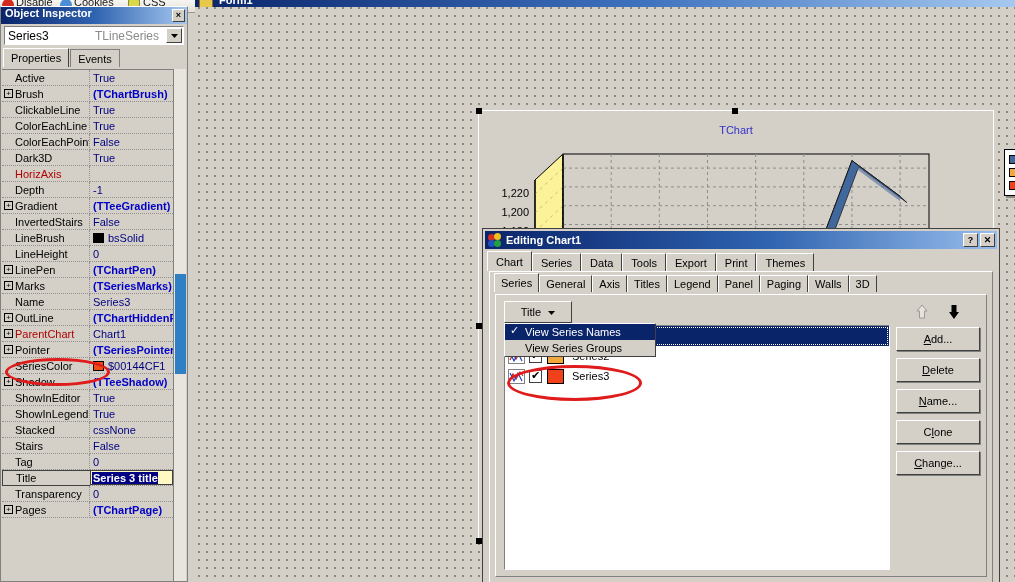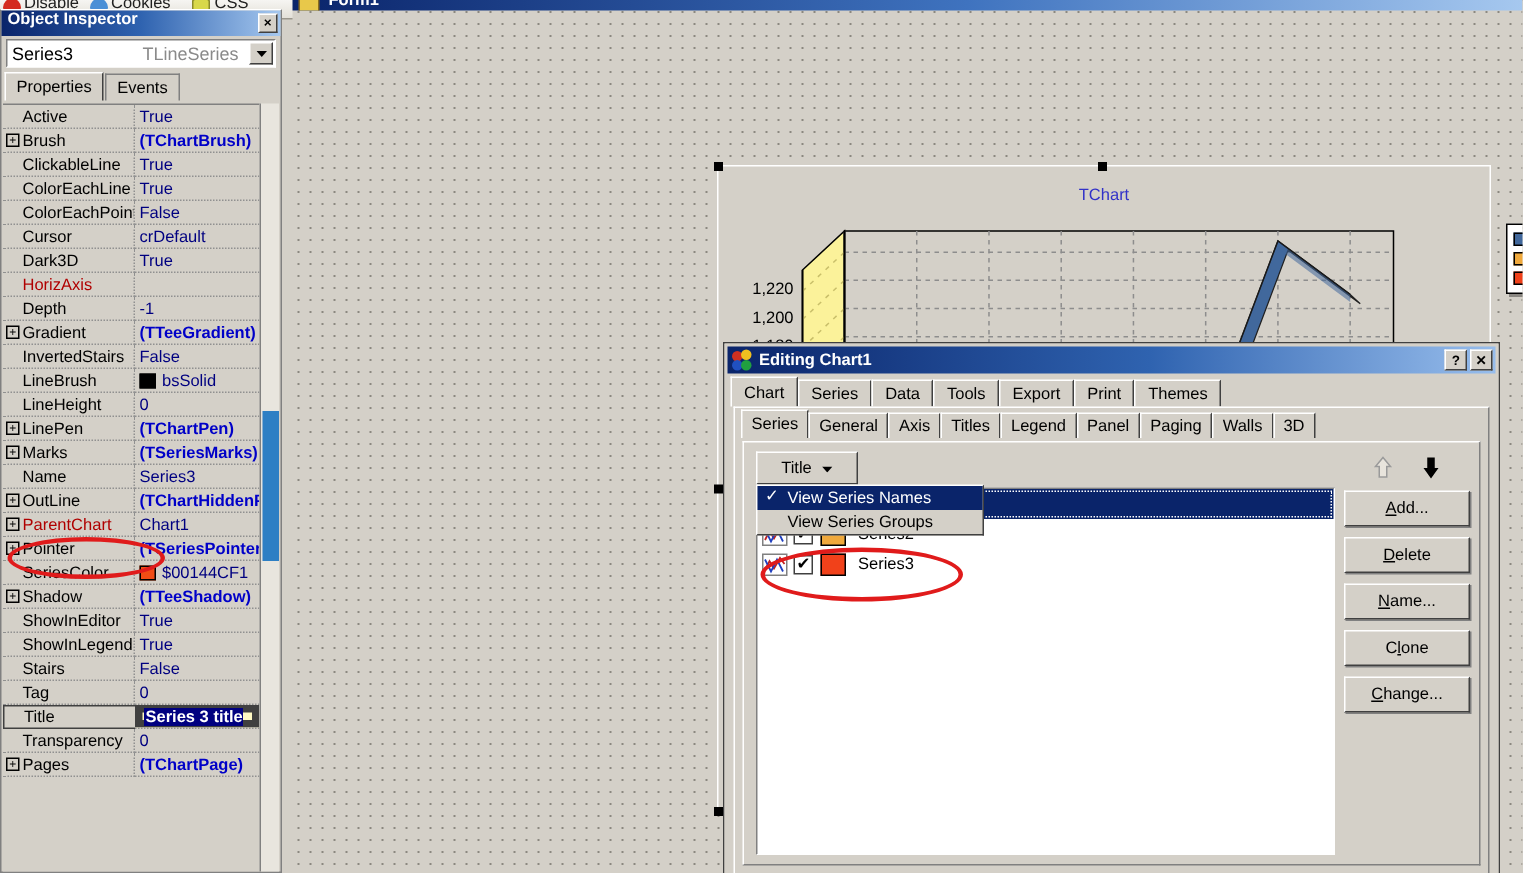--- a/index.html
+++ b/index.html
@@ -134,21 +134,21 @@
   }
   .exp-spacer { width: 11px; flex: 0 0 11px; }
   .pname { font-size: 11px; color: #000000; }
   .pname.red { color: #b00000; }
   .pval { font-size: 11px; color: #0000c8; }
   .pval.bold { font-weight: bold; }
   .pval.plain { color: #000080; }
   .colorchip { width: 11px; height: 10px; border: 1px solid #000; margin-right: 4px; flex: 0 0 11px; }
   .oi-row.selected .cellB { background: #d4d0c8; padding: 0; }
   .editbox {
-    height: 15px; width: 100%; background: #fef9c3; border: 5px solid #404040;
+    height: 15px; width: 100%; background: #fef9c3; border: 1px solid #404040;
     display: flex; align-items: center;
   }
   .editbox .sel-text {
     background: #000080; color: #ffffff; font-size: 11px; font-weight: bold;
     padding: 0 0 0 1px; margin-left: 1px;
   }
   .oi-row.selected .cellA { border: 1px solid #404040; border-right: none; }
   .oi-scroll {
     position: absolute; right: 1px; top: 62px; bottom: 0; width: 13px;
     background: #e8e5de; border-left: 1px solid #808080;
@@ -452,29 +452,20 @@
             <span class="exp-spacer"></span>
             <span class="pname">ColorEachPoint</span>
           </div>
           <div class="cellB">
             <span class="pval plain">False</span>
           </div>
         </div>
         <div class="oi-row">
           <div class="cellA">
             <span class="exp-spacer"></span>
-            <span class="pname">Cursor</span>
-          </div>
-          <div class="cellB">
-            <span class="pval plain">crDefault</span>
-          </div>
-        </div>
-        <div class="oi-row">
-          <div class="cellA">
-            <span class="exp-spacer"></span>
             <span class="pname">Dark3D</span>
           </div>
           <div class="cellB">
             <span class="pval plain">True</span>
           </div>
         </div>
         <div class="oi-row">
           <div class="cellA">
             <span class="exp-spacer"></span>
             <span class="pname red">HorizAxis</span>
@@ -611,20 +602,29 @@
             <span class="pval plain">True</span>
           </div>
         </div>
         <div class="oi-row">
           <div class="cellA">
             <span class="exp-spacer"></span>
             <span class="pname">ShowInLegend</span>
           </div>
           <div class="cellB">
             <span class="pval plain">True</span>
+          </div>
+        </div>
+        <div class="oi-row">
+          <div class="cellA">
+            <span class="exp-spacer"></span>
+            <span class="pname">Stacked</span>
+          </div>
+          <div class="cellB">
+            <span class="pval plain">cssNone</span>
           </div>
         </div>
         <div class="oi-row">
           <div class="cellA">
             <span class="exp-spacer"></span>
             <span class="pname">Stairs</span>
           </div>
           <div class="cellB">
             <span class="pval plain">False</span>
           </div>

